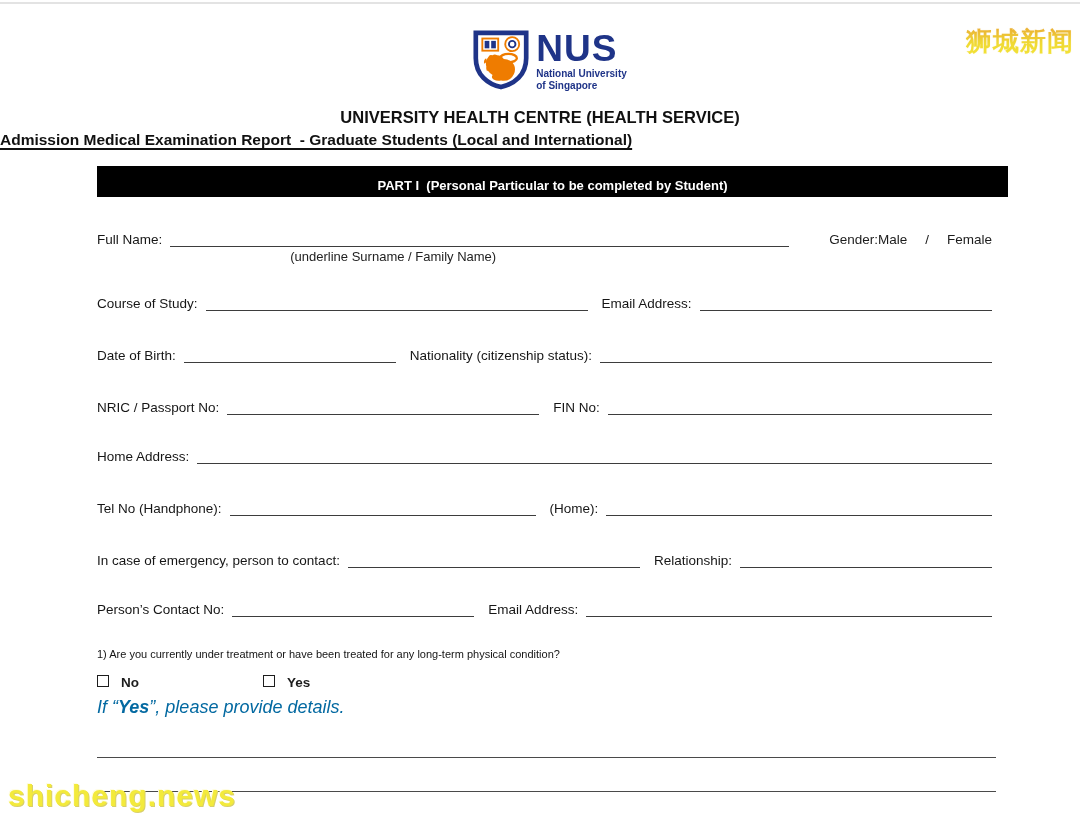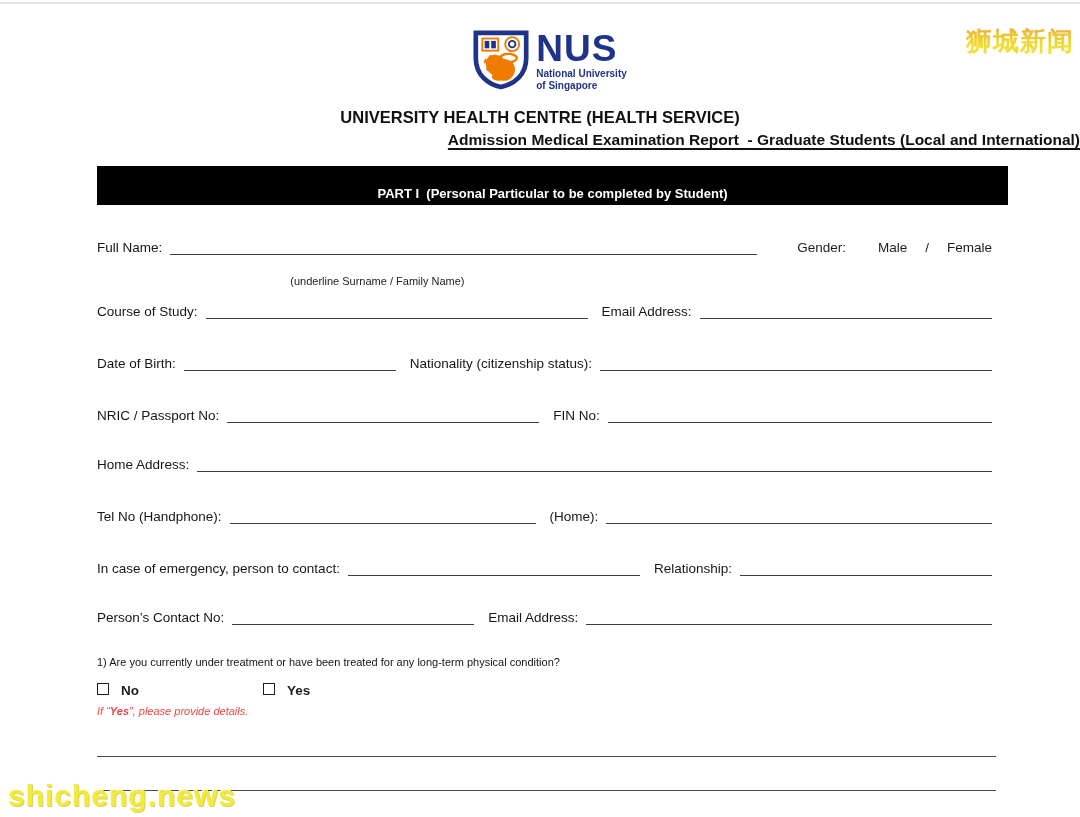--- a/index.html
+++ b/index.html
@@ -28,52 +28,52 @@
   
   .logo { position:absolute; top:30px; left:10px; width:100%; display:flex; justify-content:center; align-items:flex-start; gap:7px; }
   .logo svg { display:block; }
   .logo-text { padding-top:2px; }
   .logo-acronym { font-size:37px; font-weight:bold; color:#1f3488; line-height:0.9; letter-spacing:1px; }
   .logo-sub { margin-top:3px; font-size:10px; font-weight:bold; color:#1f3488; line-height:1.15; }
 
   
   .title { position:absolute; top:108px; left:0; width:100%; text-align:center; font-size:16.5px; font-weight:bold; color:#111; }
   .subtitle {
-    position:absolute; top:131px; left:0; width:100%; text-align:right;
+    position:absolute; top:131px; left:0; width:100%; text-align:left;
     font-size:15.5px; font-weight:bold; color:#111; white-space:pre-wrap;
   }
   .subtitle span { text-decoration:underline; text-decoration-thickness:2px; text-underline-offset:3px; }
 
   
   .content { position:absolute; left:97px; top:166px; width:911px; }
   .part-bar {
     width:100%; background:#000; color:#fff; text-align:center;
-    font-size:13px; font-weight:bold; padding:20px 0 4px; white-space:pre-wrap;
+    font-size:13px; font-weight:bold; padding:12px 0 4px; white-space:pre-wrap;
   }
 
   .row { display:flex; align-items:flex-end; margin-right:16px; font-size:13.5px; }
   .row .lbl { white-space:nowrap; color:#161616; }
   .fill { flex:1; height:1px; background:#3d3d3d; margin-left:8px; }
   .fixedline { height:1px; background:#3d3d3d; margin-left:8px; }
   .gap { margin-left:14px; }
   .rel { position:relative; }
-  .hint { position:absolute; top:21px; left:120px; font-size:11px; color:#222; white-space:nowrap; }
+  .hint { position:absolute; top:3px; left:120px; font-size:13px; color:#222; white-space:nowrap; }
 
   .gender { display:flex; align-items:baseline; margin-left:40px; white-space:nowrap; }
-  .gender .g-lbl { margin-right:32px; }
+  .gender .g-lbl { }
   .gender .g-opt { }
   .gender .g-sep { margin:0 18px; }
 
   .question { margin-right:16px; font-size:11px; color:#141414; }
   .cb-row { display:flex; align-items:center; }
   .cb-group { display:flex; align-items:flex-start; }
   .cb-group.first { width:166px; }
   .cb { width:12px; height:12px; border:1.6px solid #1d1d1d; background:#fff; margin-right:12px; flex:0 0 auto; }
   .cb-lbl { font-weight:bold; font-size:13.5px; }
-  .note { font-style:italic; font-size:11px; color:#ef4444; }
+  .note { font-style:italic; font-size:18px; color:#0369a1; }
   .note b { font-weight:bold; }
   .ans-line { height:1px; background:#4a4a4a; margin-right:12px; }
 
   
   .mt-row1 { margin-top:35px; }
   .mt-row2 { margin-top:49px; }
   .mt-row  { margin-top:37px; }
   .mt-home { margin-top:34px;text-align:right; }
   .mt-q1   { margin-top:31px; }
   .mt-cb   { margin-top:15px; }

